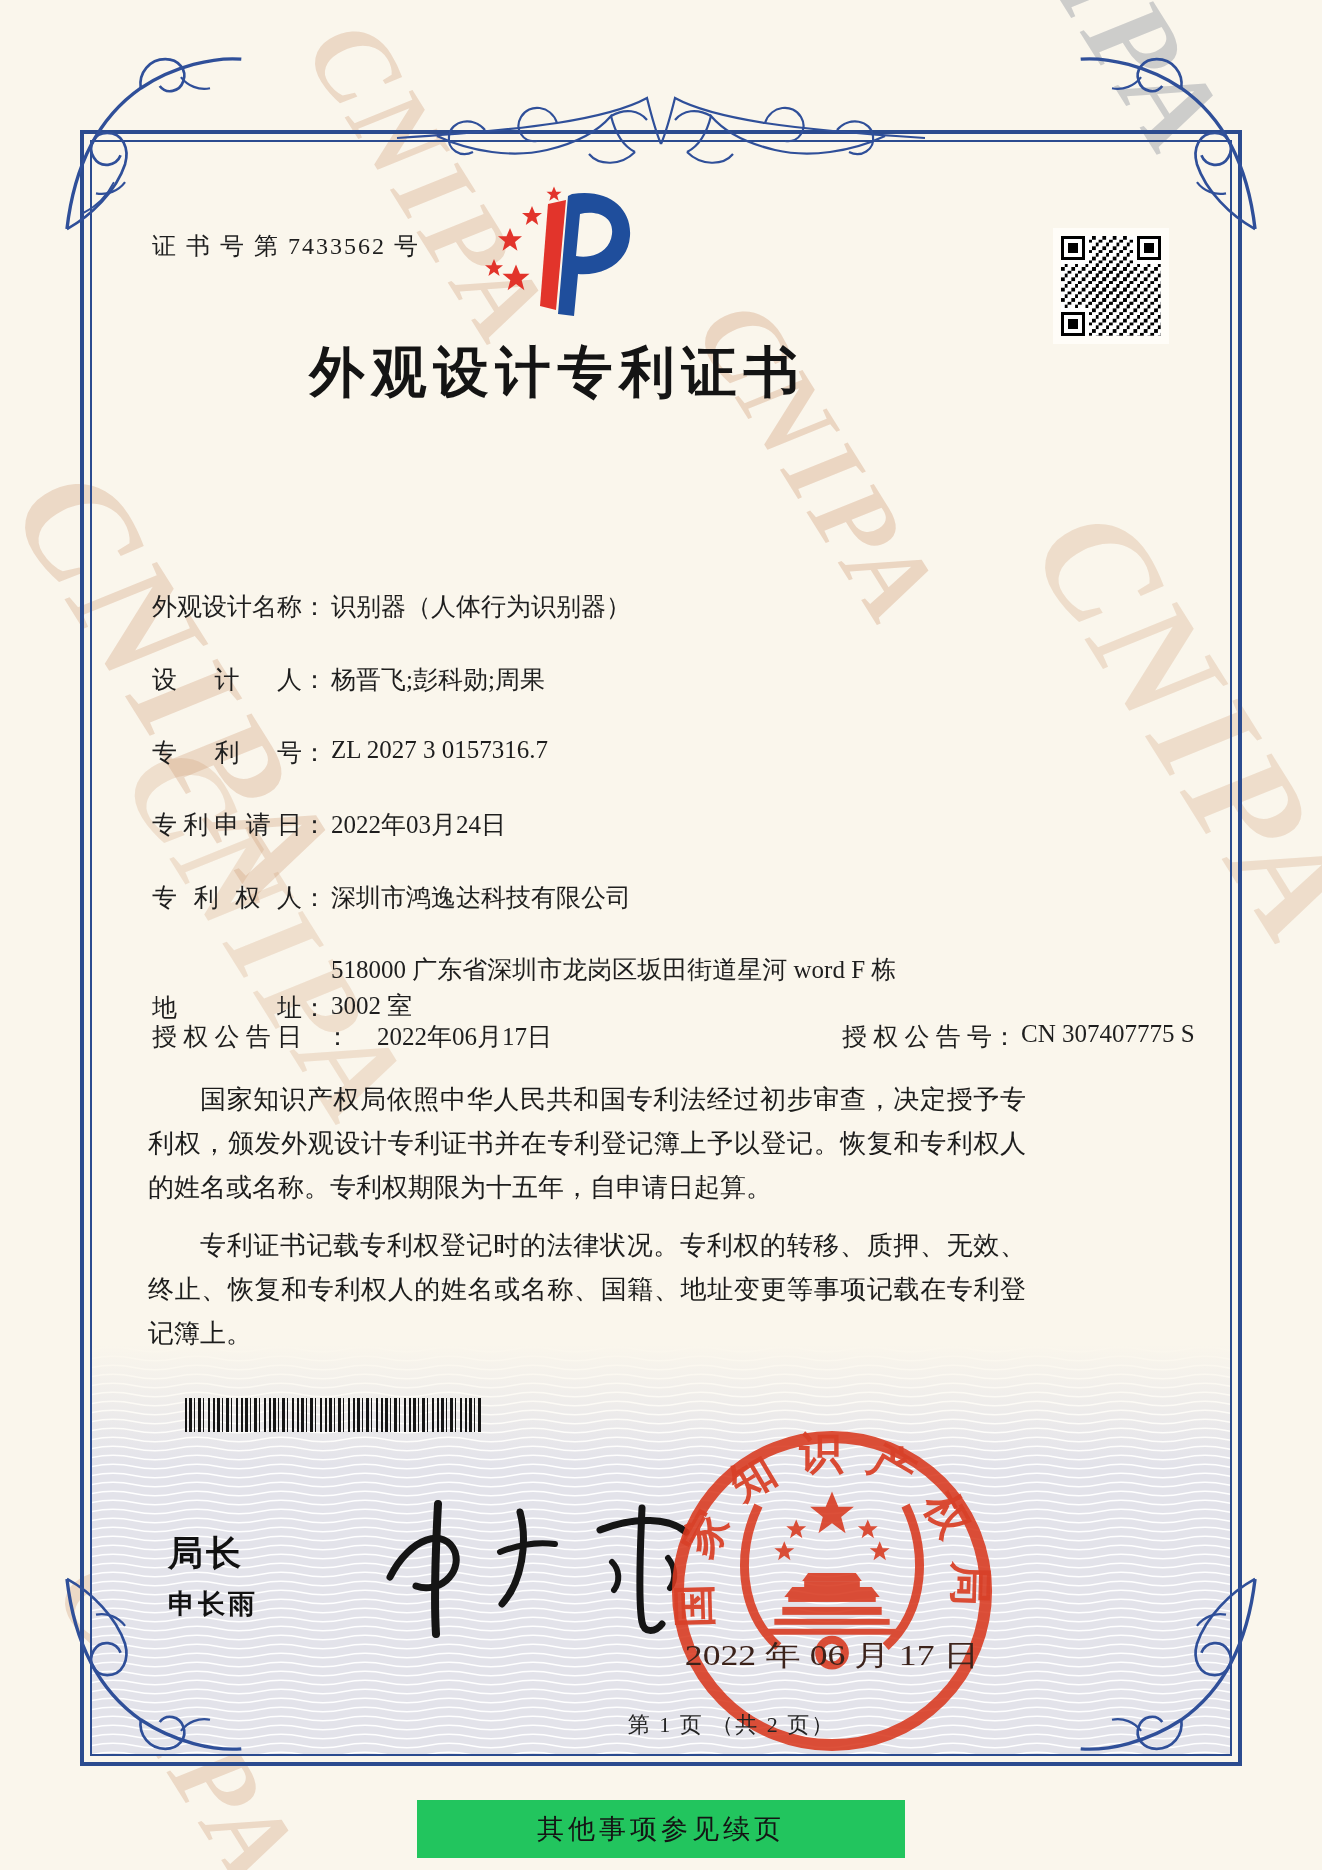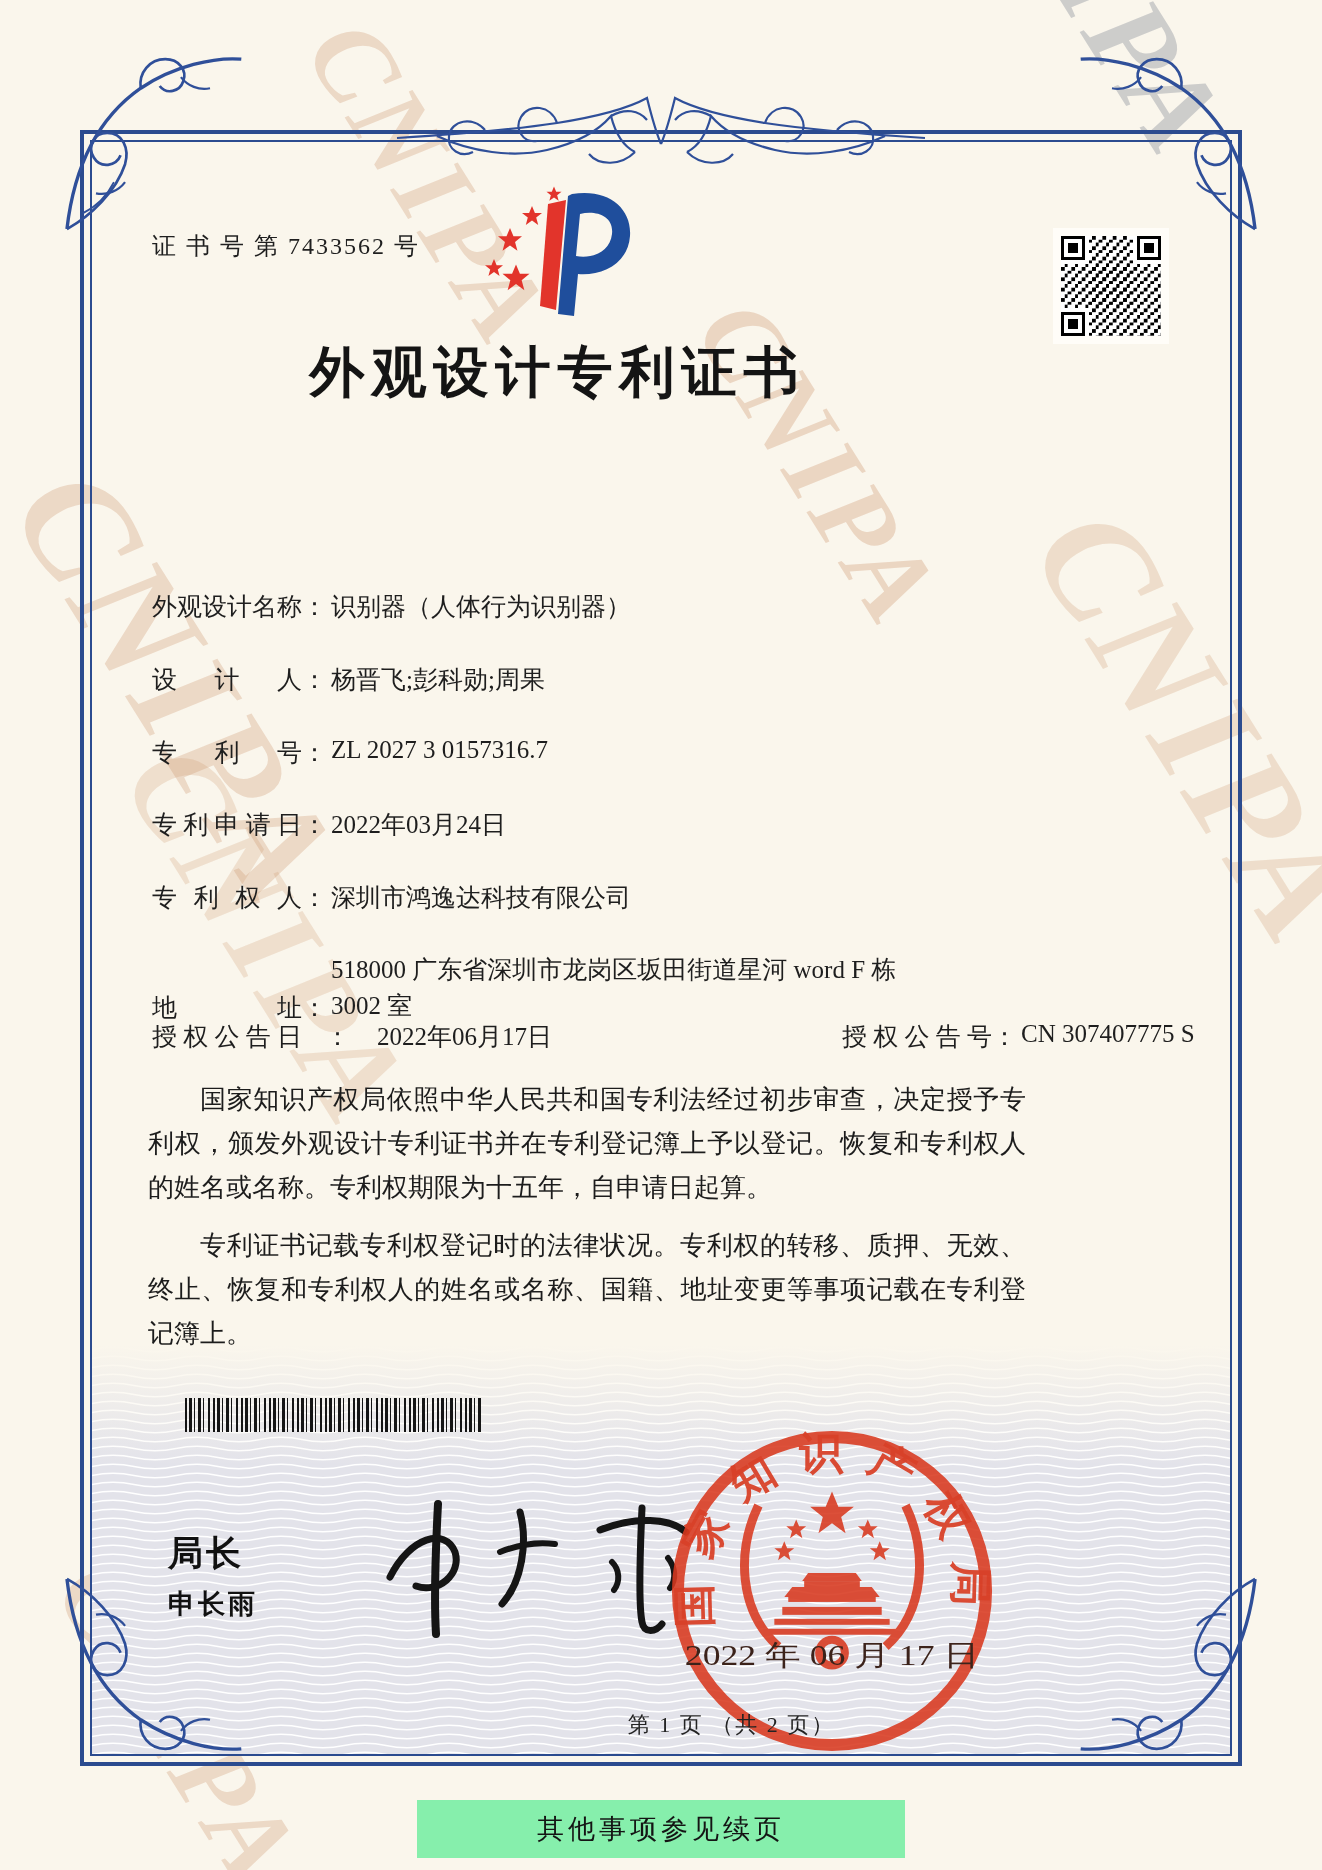--- a/index.html
+++ b/index.html
@@ -67,21 +67,21 @@
   .signoff-name{position:absolute;left:168px;top:1586px;font-size:27px;font-weight:600;color:#111;
                 font-family:"Liberation Sans", sans-serif;letter-spacing:3px;}
   .signature{position:absolute;left:350px;top:1482px;width:345px;height:175px;}
 
   
   .seal{position:absolute;left:663px;top:1422px;width:338px;height:338px;opacity:.95;}
 
   
   .page-num{position:absolute;left:90px;top:1710px;width:1283px;text-align:center;
             font-size:22px;color:#232323;letter-spacing:2px;}
-  .footer-box{position:absolute;left:417px;top:1800px;width:488px;height:58px;background:#86efac;
+  .footer-box{position:absolute;left:417px;top:1800px;width:488px;height:58px;background:#22c55e;
               display:flex;align-items:center;justify-content:center;}
   .footer-box span{font-size:27px;color:#141414;letter-spacing:4px;}
 </style>
 </head>
 <body>
 
 <div class="page">
 
   <div class="wm" style="left:250px;top:120px;font-size:110px;color:rgba(205,150,110,.30);">CNIPA</div>
   <div class="wm" style="left:640px;top:400px;font-size:110px;color:rgba(205,150,110,.33);">CNIPA</div>

